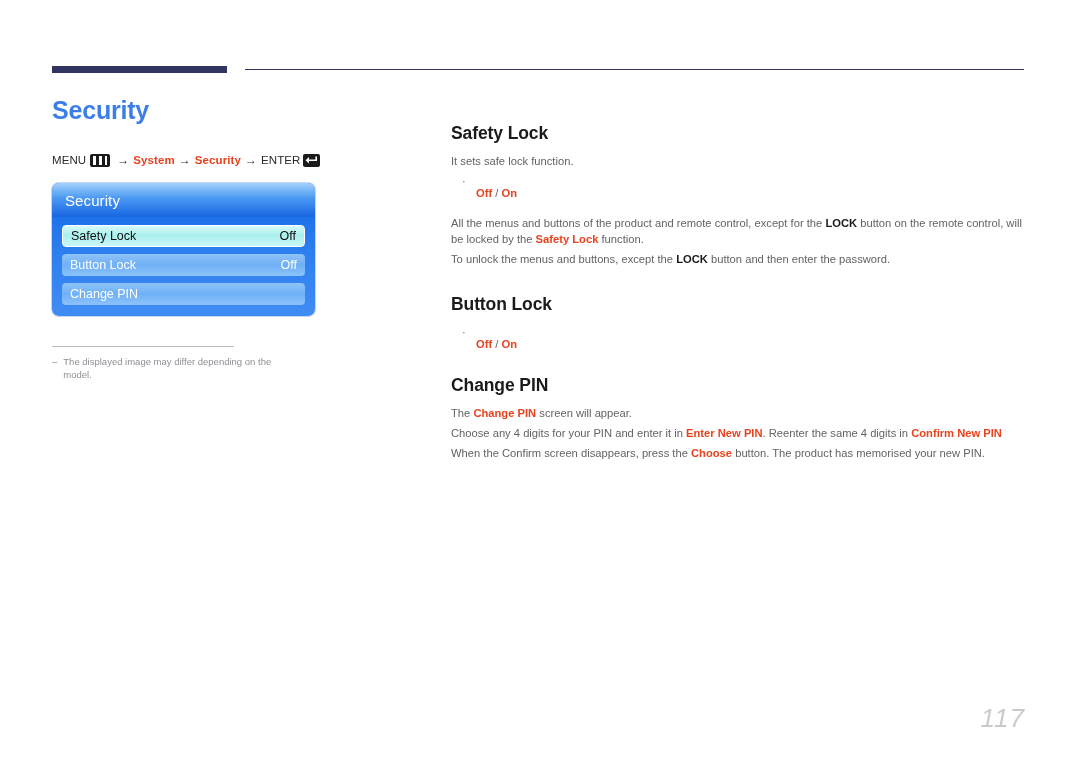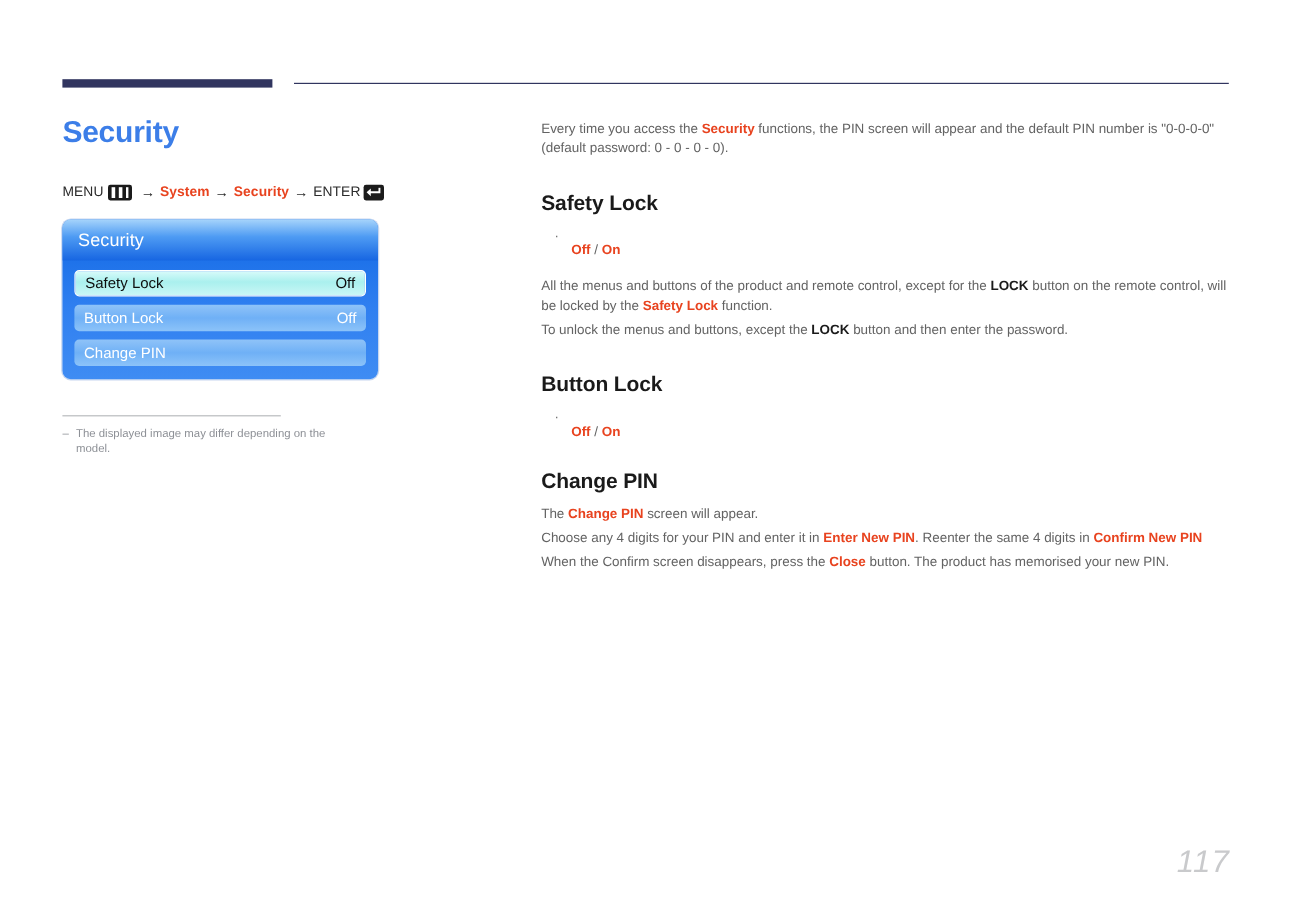--- a/index.html
+++ b/index.html
@@ -281,28 +281,28 @@
     <div class="footnote">
       <span class="dash">–</span>
       <span>The displayed image may differ depending on the model.</span>
     </div>
   </div>
 
 </div>
 
 <div class="right-col">
 
-  <p class="body-text para"><span>Every time you access the </span><span class="red">Security</span><span> functions, the PIN screen will appear and the default PIN number is "0-0-0-0" (default password: 0 - 0 - 0 - 0).</span></p>
 
   <div class="spacer-lg"></div>
 
   <h2 class="section-heading">Safety Lock</h2>
 
   <div class="spacer-sm"></div>
 
+  <p class="body-text para">It sets safe lock function.</p>
 
   <div class="bullet-row">
     <span class="bullet-dot">·</span>
     <span class="bullet-text"><span class="red">Off</span><span> / </span><span class="red">On</span></span>
   </div>
 
   <div class="spacer-md"></div>
 
   <p class="body-text para"><span>All the menus and buttons of the product and remote control, except for the </span><span class="black-bold">LOCK</span><span> button on the remote control, will be locked by the </span><span class="red">Safety Lock</span><span> function.</span></p>
 
@@ -324,17 +324,17 @@
   <div class="spacer-lg"></div>
 
   <h2 class="section-heading">Change PIN</h2>
 
   <div class="spacer-sm"></div>
 
   <p class="body-text para"><span>The </span><span class="red">Change PIN</span><span> screen will appear.</span></p>
 
   <p class="body-text para"><span>Choose any 4 digits for your PIN and enter it in </span><span class="red">Enter New PIN</span><span>. Reenter the same 4 digits in </span><span class="red">Confirm New PIN</span></p>
 
-  <p class="body-text para"><span>When the Confirm screen disappears, press the </span><span class="red">Close</span><span> button. The product has memorised your new PIN.</span></p>
+  <p class="body-text para"><span>When the Confirm screen disappears, press the </span><span class="red">Choose</span><span> button. The product has memorised your new PIN.</span></p>
 
 </div>
 
 <div class="page-number">117</div>
 
 </body></html>

